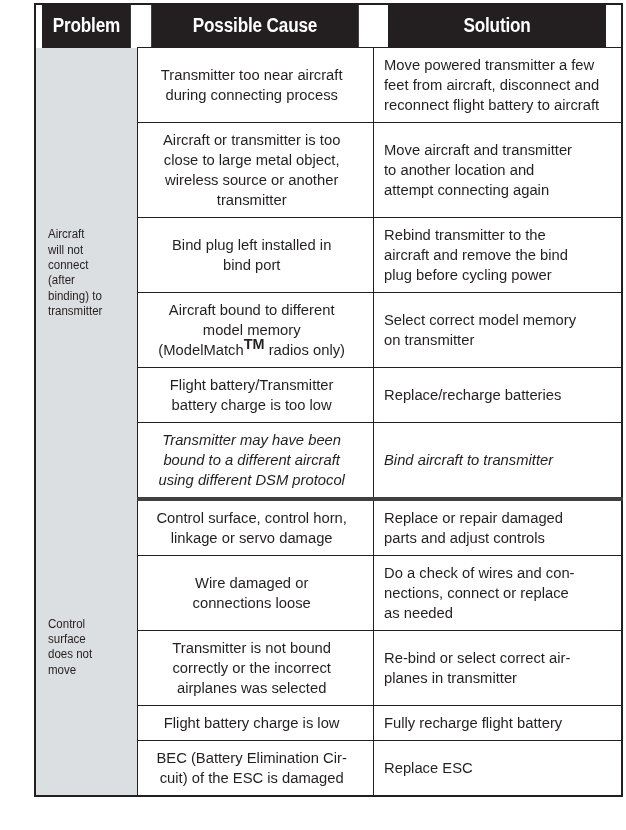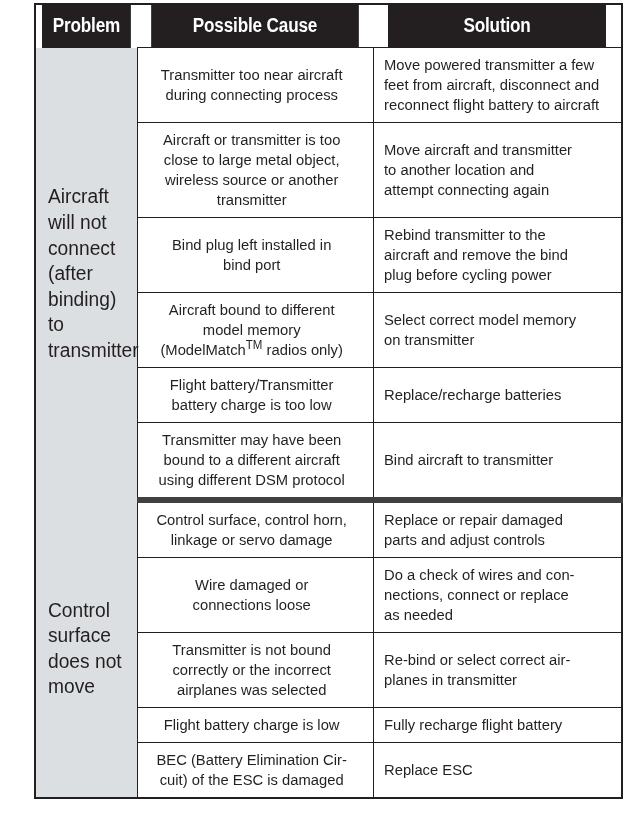--- a/index.html
+++ b/index.html
@@ -76,42 +76,44 @@
 
   
   td.problem {
     background: #dcdfe1;
     border-left: none;
     border-top: none;
     border-bottom: none;
     border-right: 1px solid #231f20;
     padding: 6px 6px 6px 12px;
     vertical-align: middle;
-    font-size: 20px;
+    font-size: 12px;
     line-height: 1.28;
   }
 
   td.cause  { width: 236px; text-align: center; }
   td.sol    { width: 249px; }
   col.c-prob { width: 102px; }
   col.c-cause { width: 236px; }
   col.c-sol  { width: 249px; }
 
   
   tr.group-end > td {
-    border-bottom: 6px solid #404040;
+    border-bottom: 4px solid #404040;
+    font-style: italic;
   }
 
   
   tr.first-body td.problem { border-top: none; }
 
   sup.tm {
-    font-size: 12px;
+    font-size: 15px;
     vertical-align: super;
     line-height: 0;
+    font-weight: bold;
   }
 </style>
 </head>
 <body>
 
 <div class="page">
   <div class="table-wrap">
     <table class="tbl">
       <colgroup>
         <col class="c-prob">

